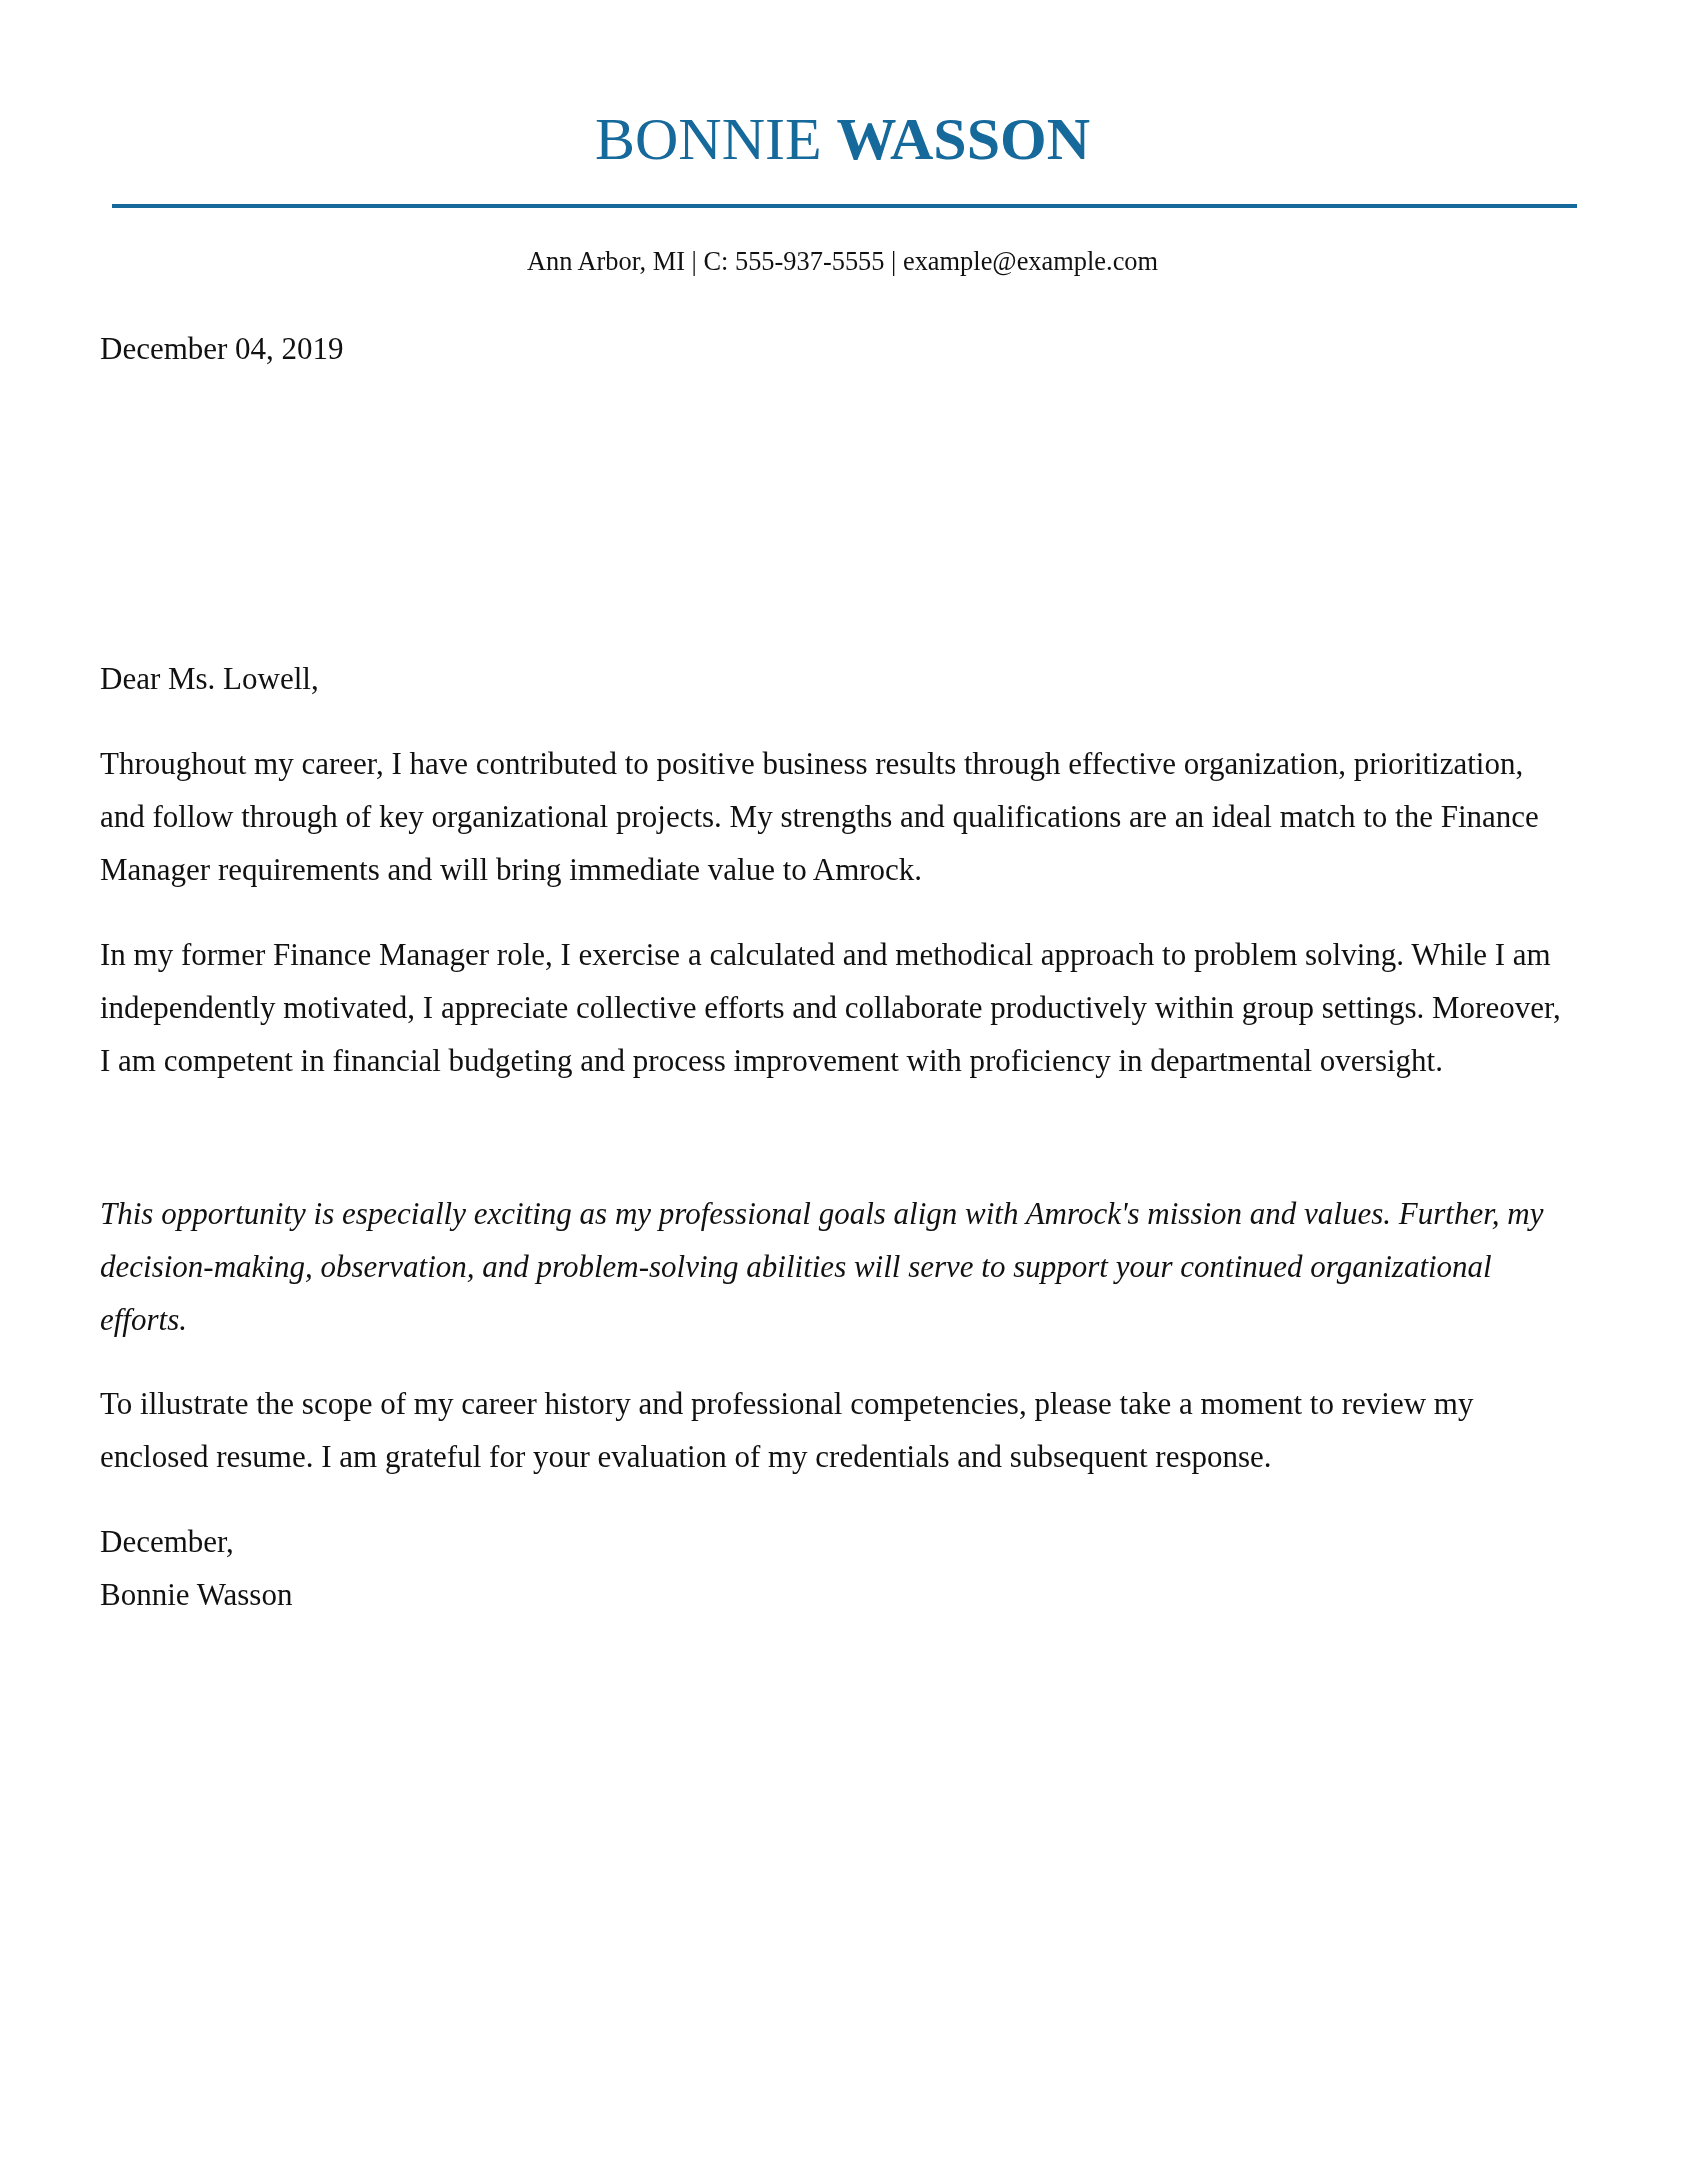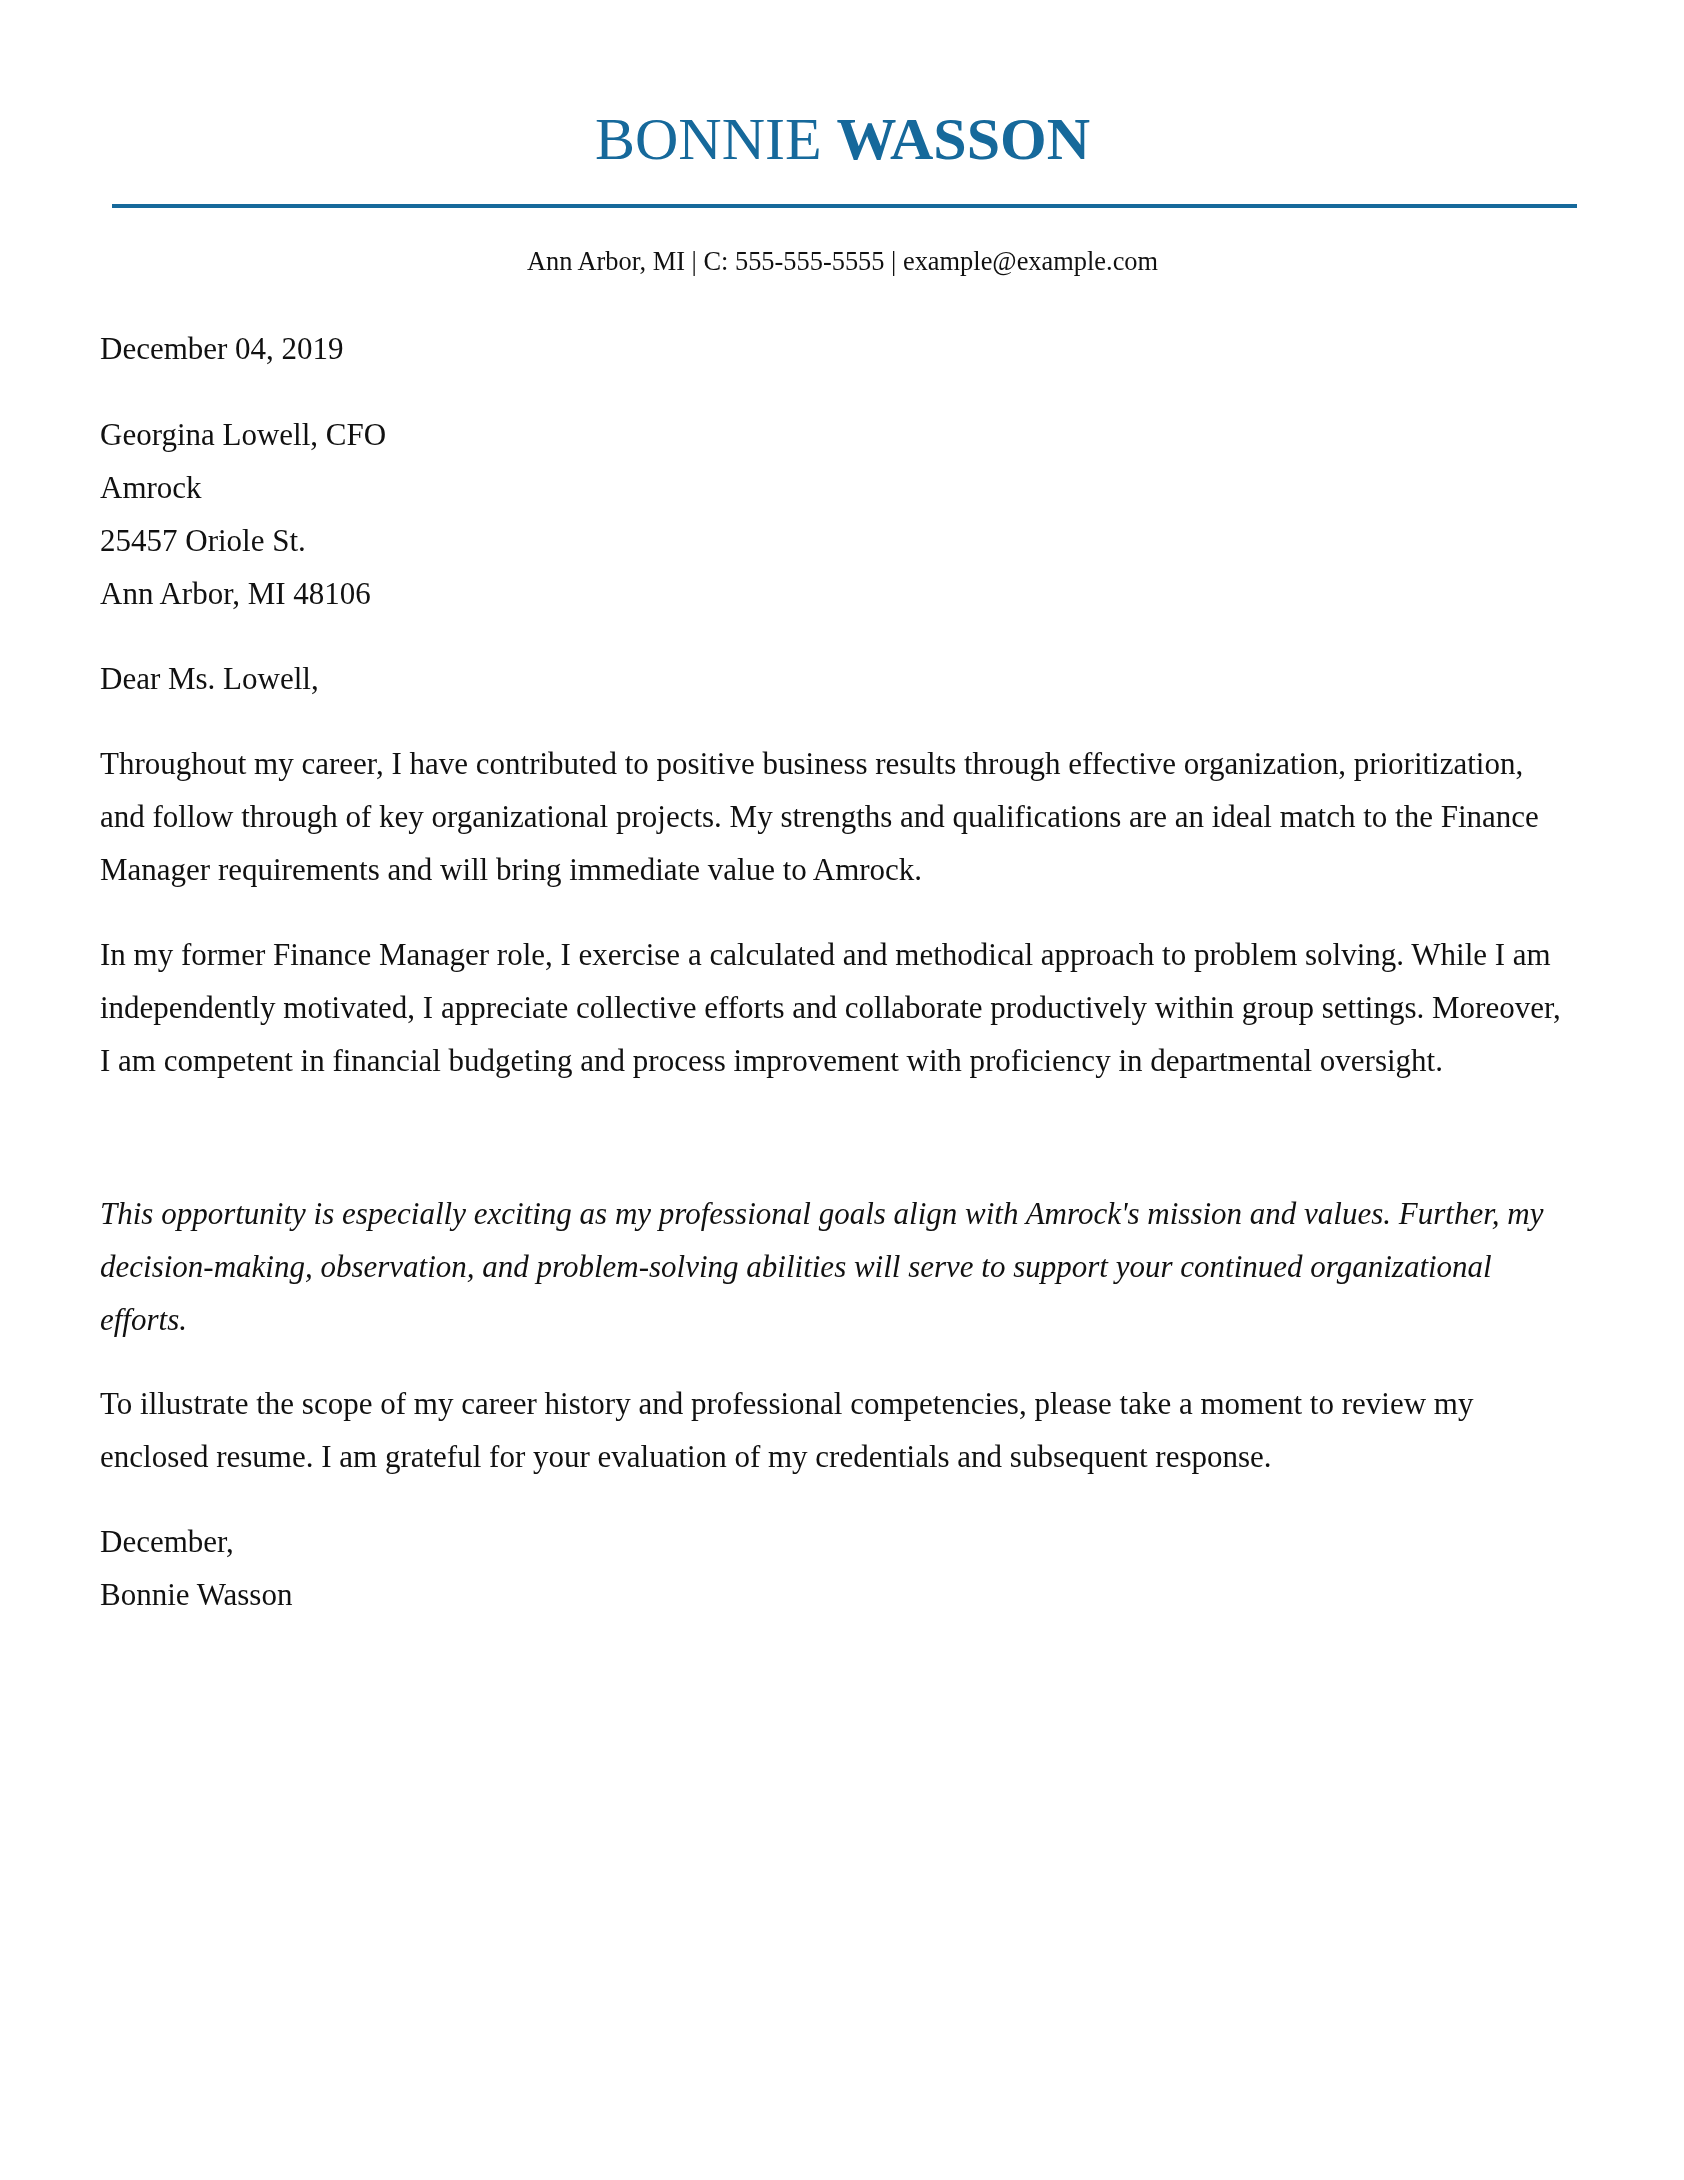--- a/index.html
+++ b/index.html
@@ -20,32 +20,26 @@
 
 <div class="page">
 
   <div class="name">
     <span>BONNIE</span>
     <span class="last">WASSON</span>
   </div>
 
   <div class="rule"></div>
 
-  <div class="contact">Ann Arbor, MI | C: 555-555-5555 | example@example.com</div>
+  <div class="contact">Ann Arbor, MI | C: 555-937-5555 | example@example.com</div>
 
   <div class="block" style="top:322px;">
     <p>December 04, 2019</p>
   </div>
 
-  <div class="block" style="top:408px;">
-    <p>Georgina Lowell, CFO</p>
-    <p>Amrock</p>
-    <p>25457 Oriole St.</p>
-    <p>Ann Arbor, MI 48106</p>
-  </div>
 
   <div class="block" style="top:652px;">
     <p>Dear Ms. Lowell,</p>
   </div>
 
   <div class="block" style="top:737px;">
     <p>Throughout my career, I have contributed to positive business results through effective organization, prioritization, and follow through of key organizational projects. My strengths and qualifications are an ideal match to the Finance Manager requirements and will bring immediate value to Amrock.</p>
   </div>
 
   <div class="block" style="top:928px;">

